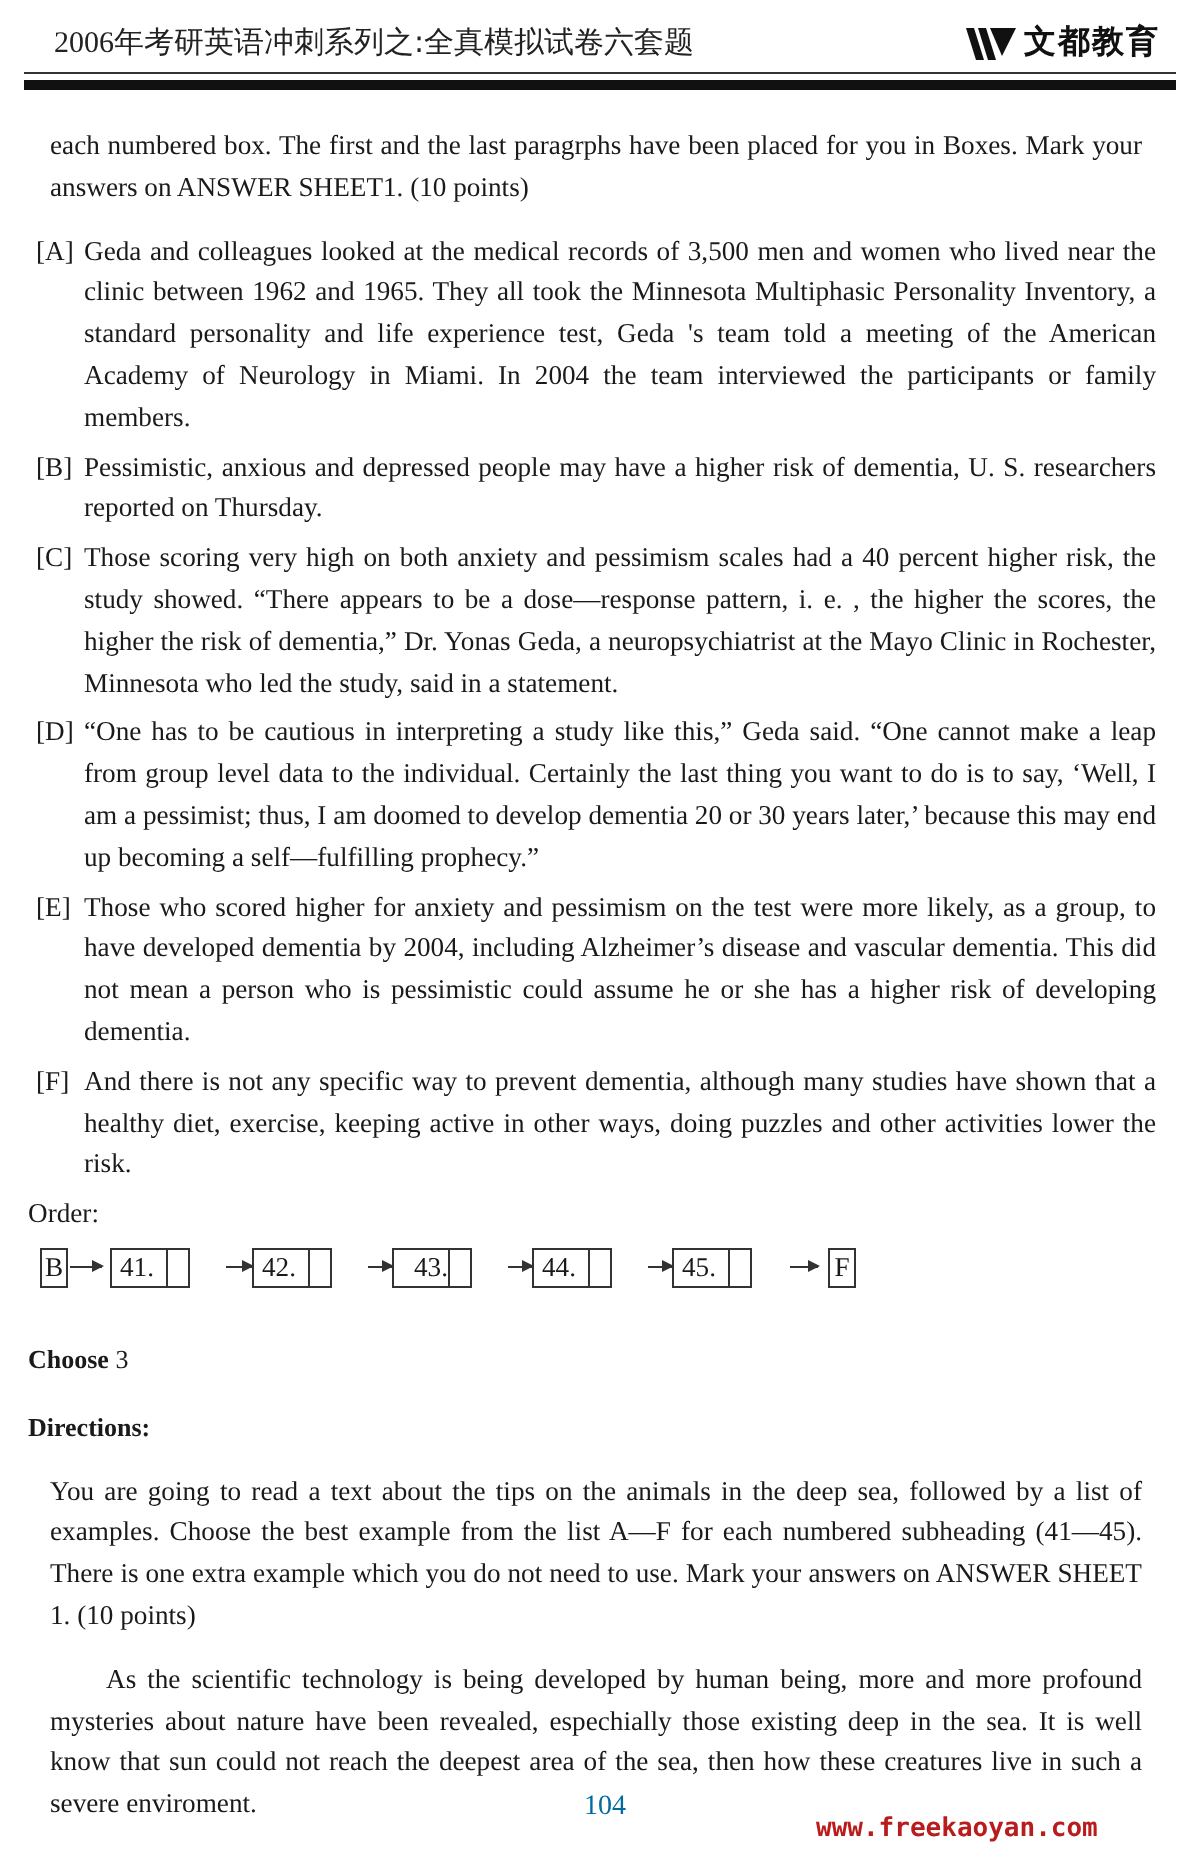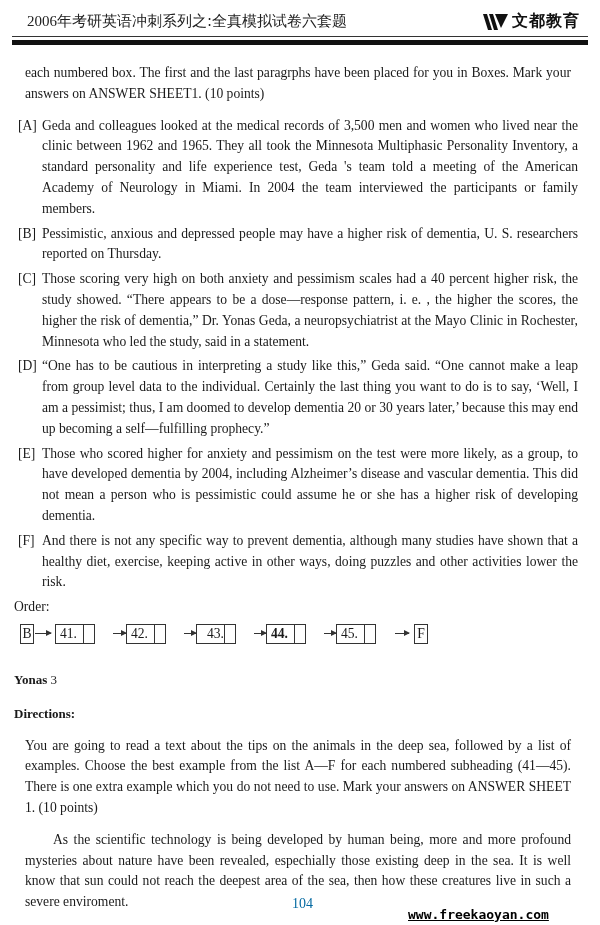--- a/index.html
+++ b/index.html
@@ -87,35 +87,35 @@
       <span class="blank"></span>
     </div>
     <div class="arrow" style="left:170px;width:12px;"></div>
 
     <div class="ob num" style="left:182px;text-align:right;">
       <span class="n">43.</span>
       <span class="blank"></span>
     </div>
     <div class="arrow" style="left:240px;width:12px;"></div>
 
-    <div class="ob num" style="left:252px;font-weight:bold;">
+    <div class="ob num" style="left:252px;">
       <span class="n">44.</span>
       <span class="blank"></span>
     </div>
     <div class="arrow" style="left:310px;width:12px;"></div>
 
     <div class="ob num" style="left:322px;justify-content:center;">
       <span class="n">45.</span>
       <span class="blank"></span>
     </div>
     <div class="arrow" style="left:381px;width:14px;"></div>
 
     <div class="ob small" style="left:400px;">F</div>
   </div>
 
-  <p class="sample"><span>Yonas</span> <span class="no">3</span></p>
+  <p class="sample"><span>Choose</span> <span class="no">3</span></p>
   <p class="dir">Directions:</p>
   <p class="p">You are going to read a text about the tips on the animals in the deep sea, followed by a list of examples. Choose the best example from the list A—F for each numbered subheading (41—45). There is one extra example which you do not need to use. Mark your answers on ANSWER SHEET 1. (10 points)</p>
   <p class="p indent">As the scientific technology is being developed by human being, more and more profound mysteries about nature have been revealed, espechially those existing deep in the sea. It is well know that sun could not reach the deepest area of the sea, then how these creatures live in such a severe enviroment.</p>
 </div>
 
 <div class="page-num">104</div>
-<div class="watermark" style="color: #000000; text-decoration: underline;">www.freekaoyan.com</div>
+<div class="watermark" style="color: #b91c1c;">www.freekaoyan.com</div>
 
 </body></html>

